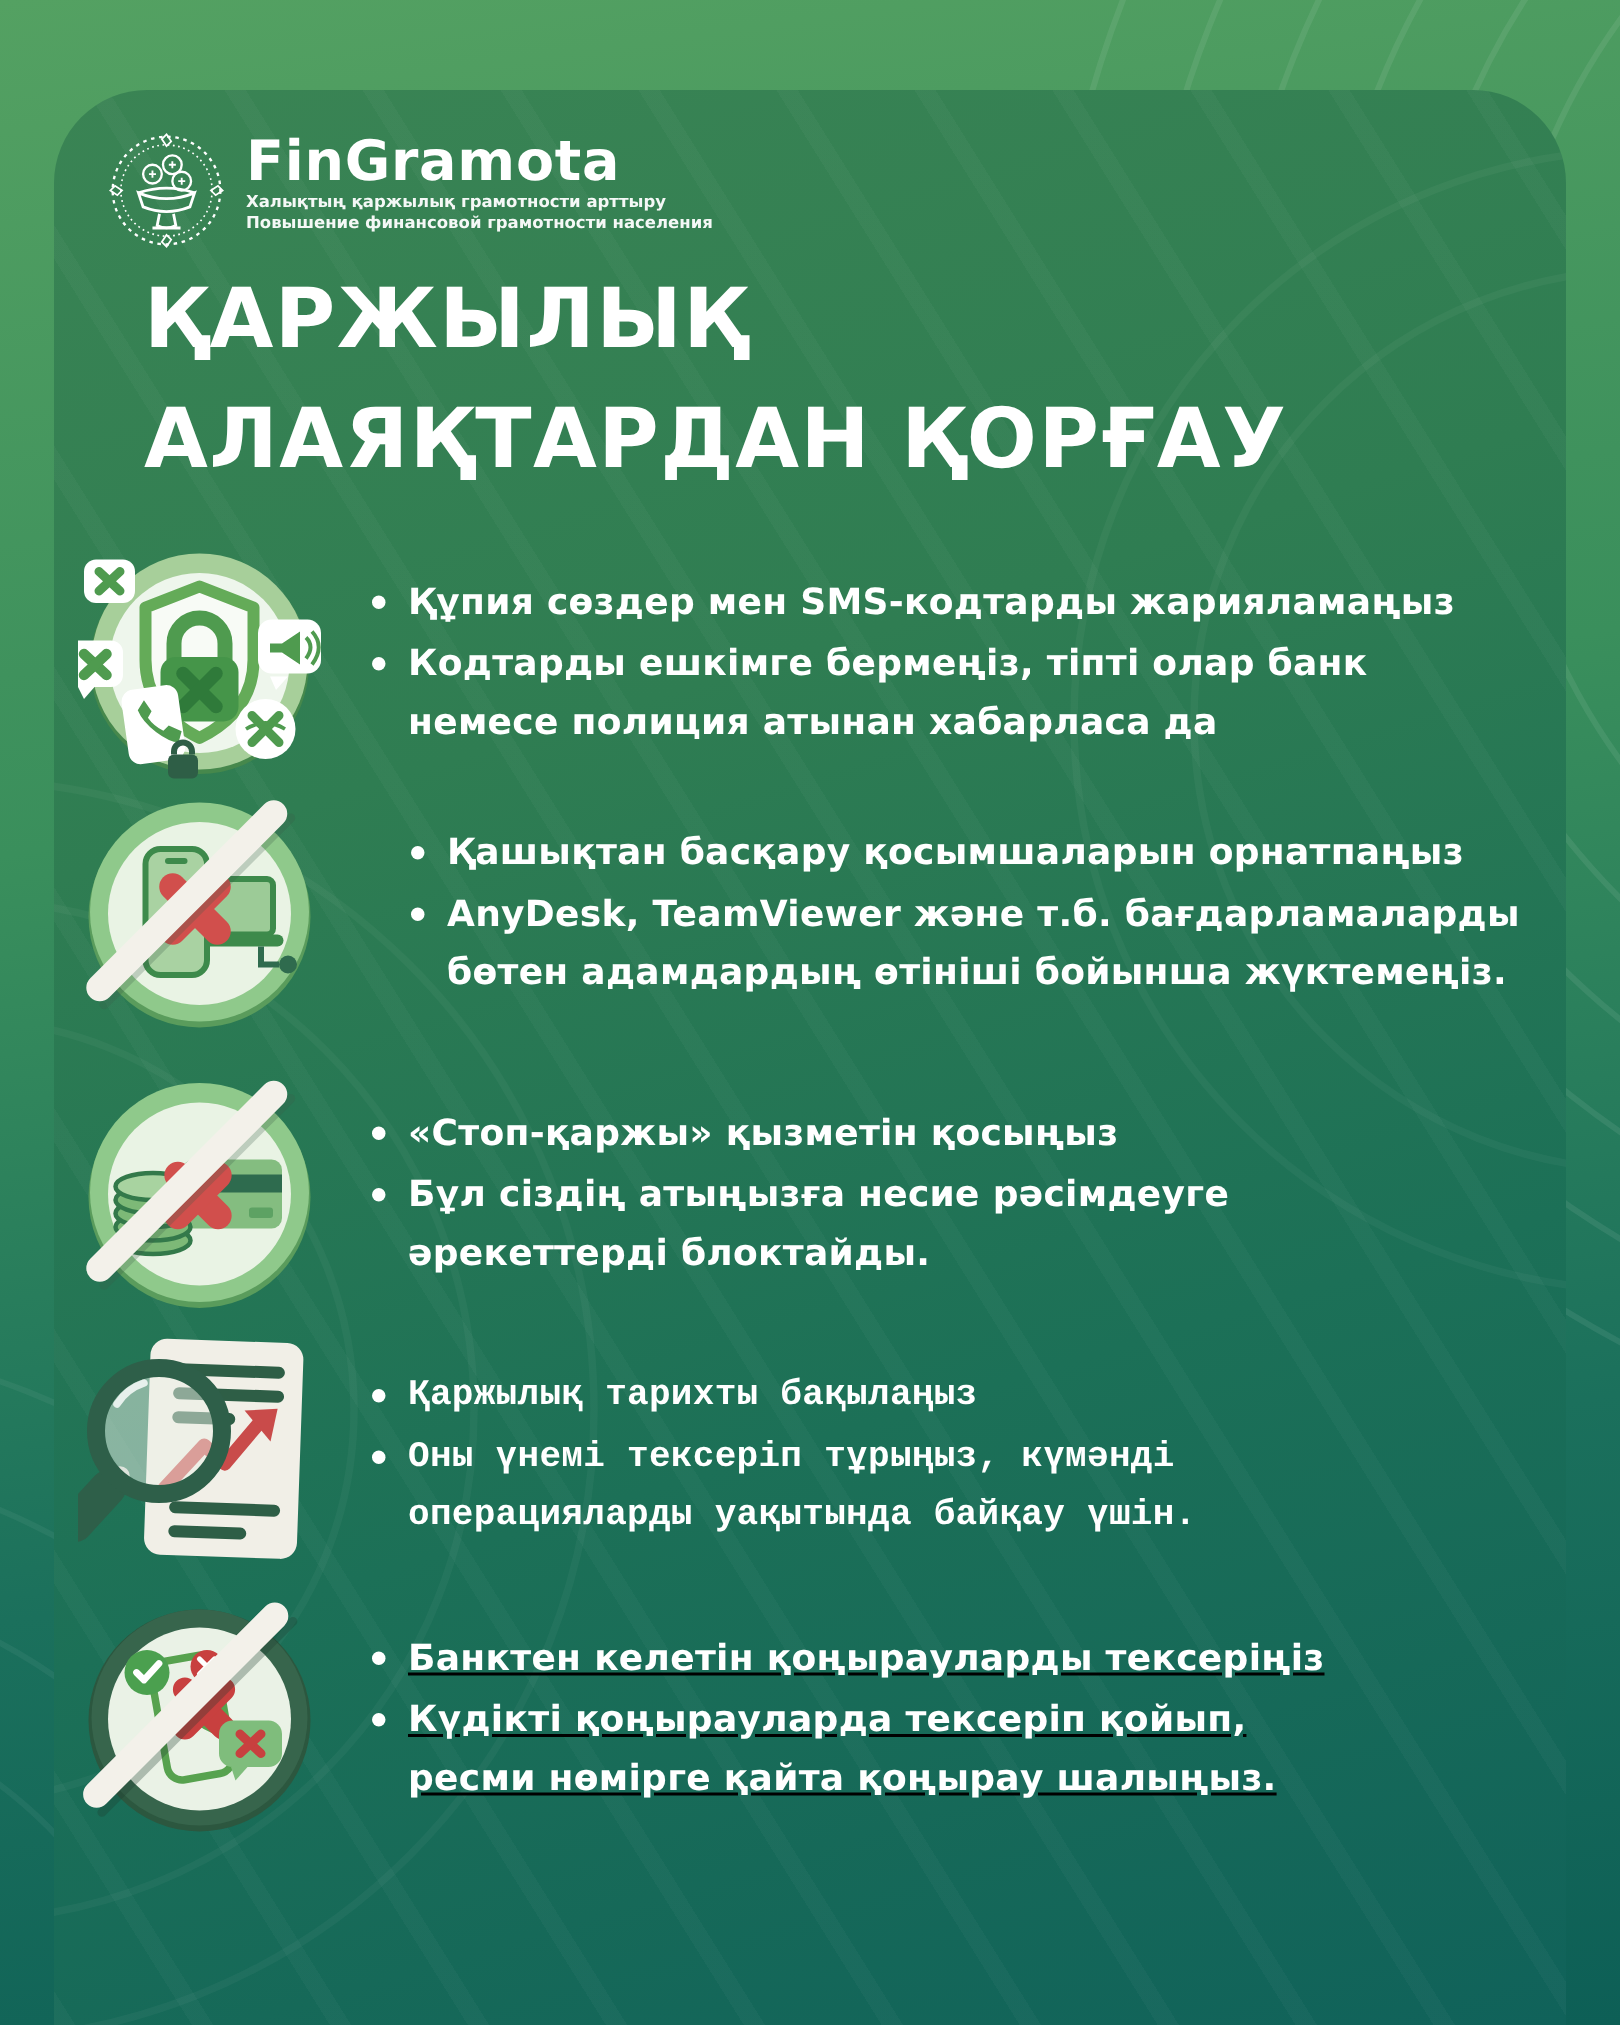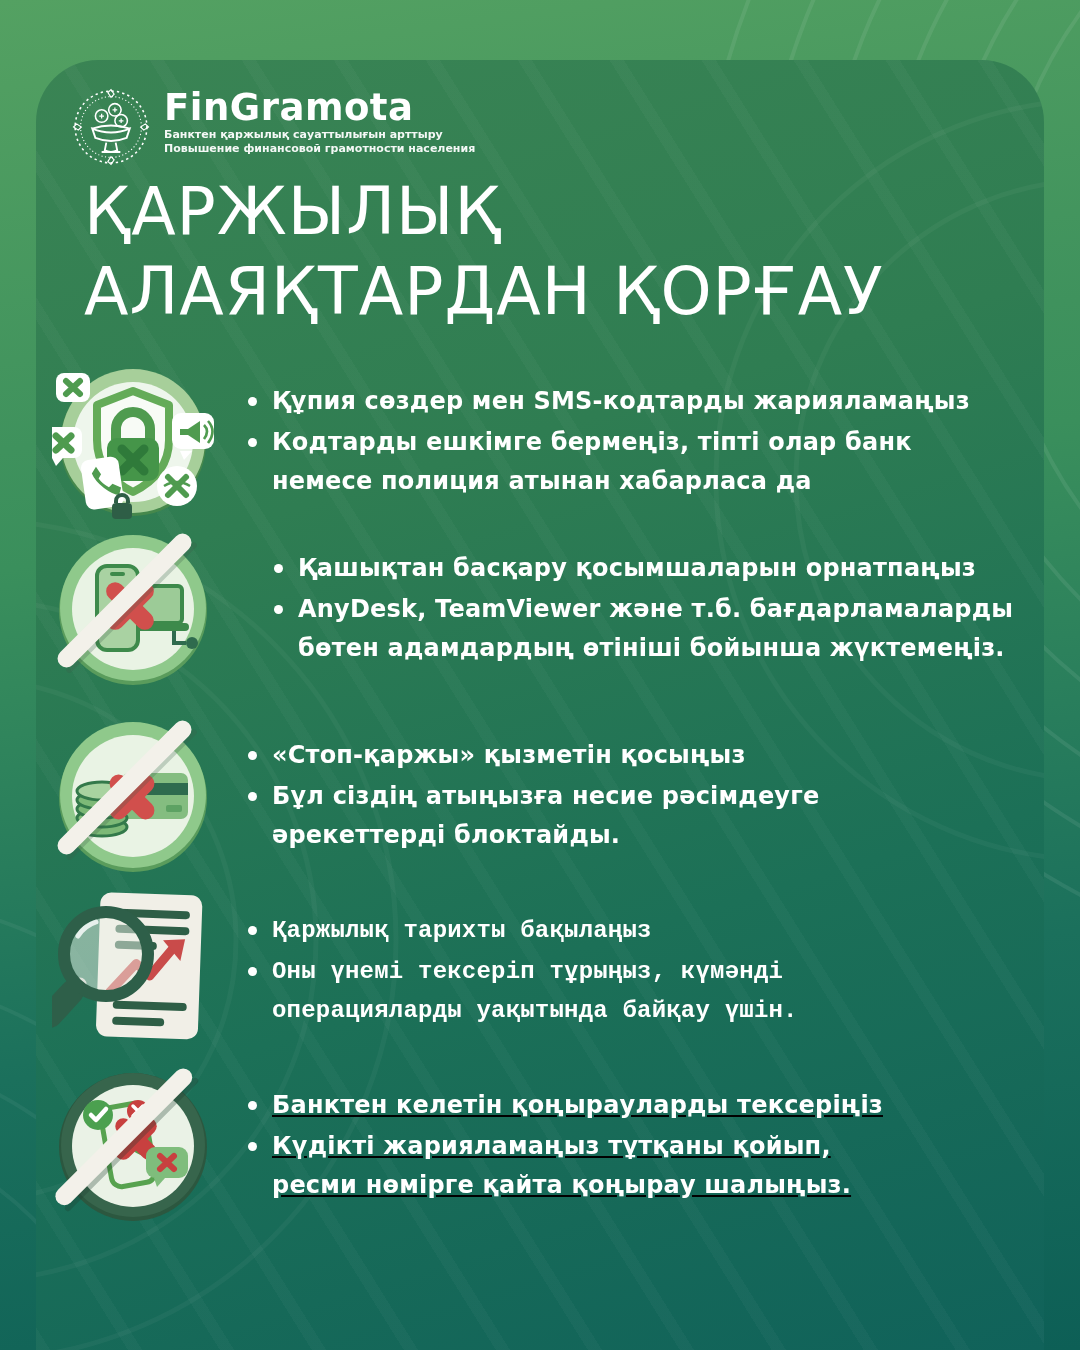--- a/index.html
+++ b/index.html
@@ -30,22 +30,22 @@
 
   
   .logo-row{position:absolute;left:36px;top:28px;display:flex;align-items:flex-start;z-index:3;}
   .logo-emblem{width:78px;height:78px;flex:0 0 auto;}
   .logo-textblock{margin-left:14px;color:#fff;}
   .logo-name{font-size:37px;font-weight:bold;letter-spacing:.5px;line-height:40px;}
   .logo-tagline{font-size:11px;font-weight:bold;line-height:14px;opacity:.95;}
 
   
   .title{
-    position:absolute;left:48px;top:112px;z-index:3;
-    color:#fff;font-weight:normal;font-size:65px;line-height:80px;
+    position:absolute;left:60px;top:112px;z-index:3;
+    color:#fff;font-weight:bold;font-size:55px;line-height:80px;
     letter-spacing:1px;
   }
   .title span{display:block;}
 
   
   .section{
     position:absolute;left:16px;width:1000px;height:170px;
     display:flex;align-items:center;z-index:3;
   }
   .sec-1{top:297px;} .sec-2{top:464px;justify-content:space-between;} .sec-3{top:651px;} .sec-4{top:826px;font-family:Liberation Mono, monospace;} .sec-5{top:1001px;text-decoration:underline;}
@@ -114,21 +114,21 @@
           <g stroke-width="1.5">
             <path d="M50 2 l4 6 -4 4 -4 -6 Z"></path>
             <path d="M50 98 l4 -6 -4 -4 -4 6 Z"></path>
             <path d="M2 50 l6 4 4 -4 -6 -4 Z"></path>
             <path d="M98 50 l-6 4 -4 -4 6 -4 Z"></path>
           </g>
         </g>
       </svg>
       <div class="logo-textblock">
         <div class="logo-name">FinGramota</div>
-        <div class="logo-tagline">Банктен қаржылық сауаттылығын арттыру</div>
+        <div class="logo-tagline">Халықтың қаржылық грамотности арттыру</div>
         <div class="logo-tagline">Повышение финансовой грамотности населения</div>
       </div>
     </div>
 
     <h1 class="title" style="margin:0;">
       <span>ҚАРЖЫЛЫҚ</span>
       <span>АЛАЯҚТАРДАН ҚОРҒАУ</span>
     </h1>
 
     <div class="section sec-1">
@@ -341,20 +341,20 @@
           </g>
         </svg>
       </div>
       <div class="bullets">
         <div class="bullet">
           <span class="dot"></span>
           <span class="bullet-text">Банктен келетін қоңырауларды тексеріңіз</span>
         </div>
         <div class="bullet">
           <span class="dot"></span>
-          <span class="bullet-text">Күдікті жарияламаңыз тұтқаны қойып,
+          <span class="bullet-text">Күдікті қоңырауларда тексеріп қойып,
 ресми нөмірге қайта қоңырау шалыңыз.</span>
         </div>
       </div>
     </div>
 
   </div>
 </div>
 
 </body></html>

